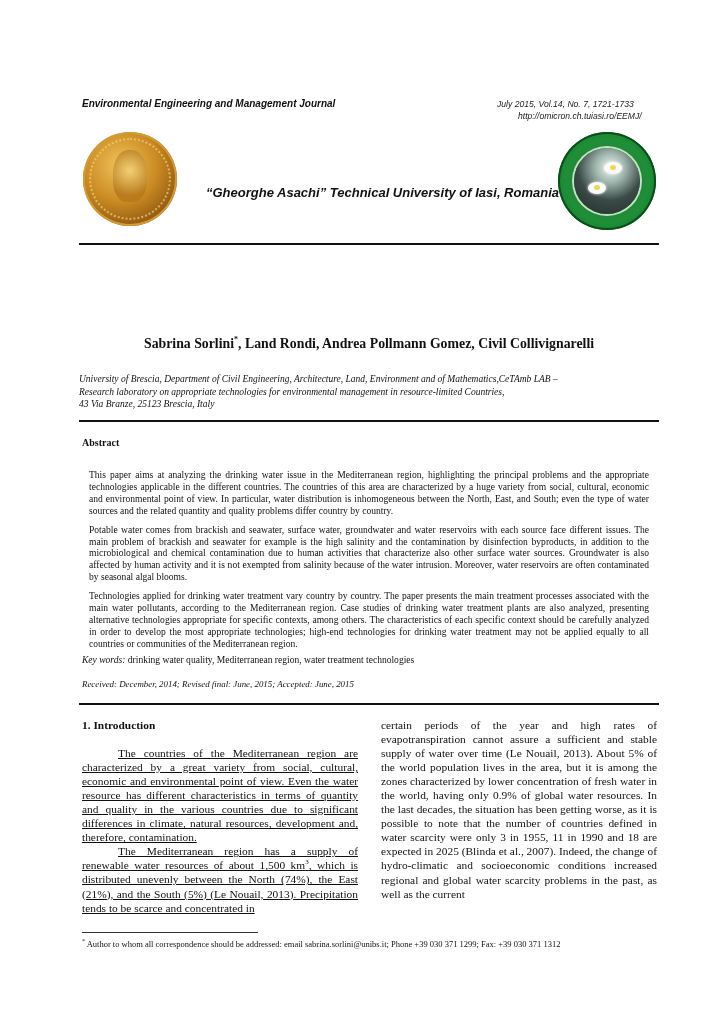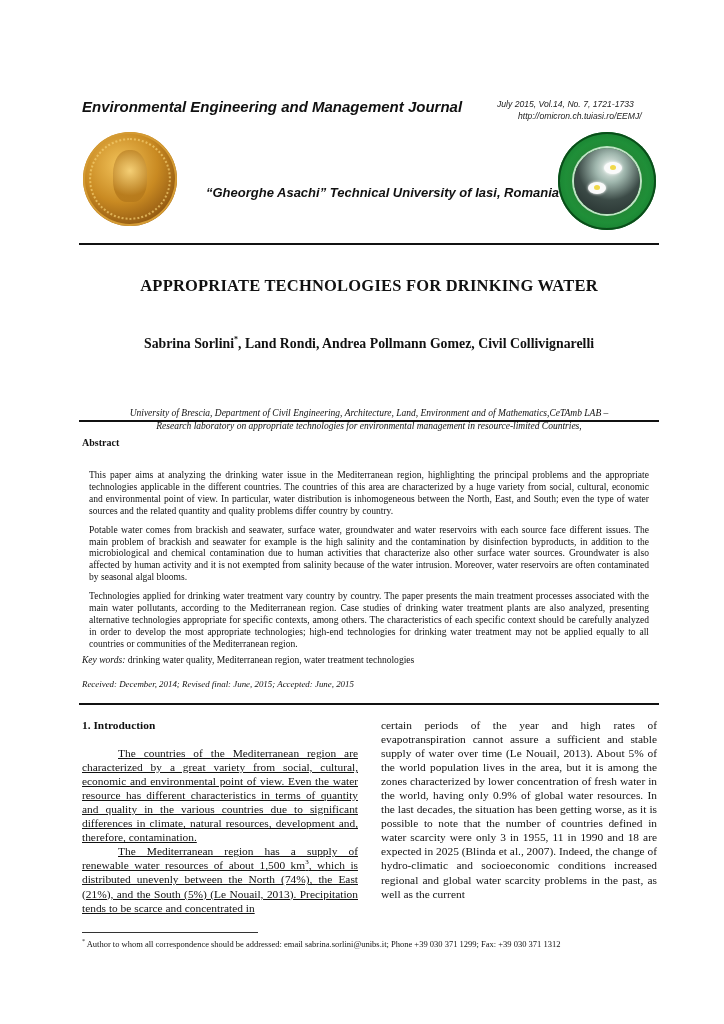--- a/index.html
+++ b/index.html
@@ -1,21 +1,21 @@
 <!DOCTYPE html>
 <html><head>
 <meta charset="utf-8">
 <style>
   html, body { margin: 0; padding: 0; background: #ffffff; }
   body { width: 724px; height: 1024px; position: relative; overflow: hidden; color: #111; }
   .abs { position: absolute; }
   .sans { font-family: "Liberation Sans", sans-serif; }
   .serif { font-family: "Liberation Serif", serif; }
 
-  .journal-name { left: 82px; top: 98px; font-size: 15px; font-weight: bold; font-style: italic; }
+  .journal-name { left: 82px; top: 98px; font-size: 10px; font-weight: bold; font-style: italic; }
   .issue-info { left: 497px; top: 99px; font-size: 8.6px; font-style: italic; color: #222; }
   .issue-url { left: 518px; top: 111px; font-size: 8.6px; font-style: italic; color: #222; }
 
   .medal-left { left: 83px; top: 132px; width: 94px; height: 94px; border-radius: 50%;
     background: radial-gradient(circle at 40% 35%, #f2c35a 0%, #c98a22 45%, #8a5210 80%, #5e360a 100%);
     box-shadow: 0 0 0 2px #d49b34 inset; }
   .medal-left .face { position: absolute; left: 30px; top: 18px; width: 34px; height: 52px; border-radius: 45% 45% 40% 40%;
     background: radial-gradient(circle at 50% 40%, #f6d27a, #b67a1c 70%); opacity: .9; }
   .medal-left .ring { position: absolute; left: 6px; top: 6px; width: 78px; height: 78px; border-radius: 50%;
     border: 2px dotted #f5cf71; opacity: .7; }
@@ -29,21 +29,21 @@
   .flower { position: absolute; width: 18px; height: 12px; border-radius: 50%; background: #fafafa; box-shadow: 0 0 3px #fff; }
   .flower::after { content: ""; position: absolute; left: 6px; top: 3px; width: 6px; height: 5px; border-radius: 50%; background: #f0d84a; }
 
   .university { left: 206px; top: 185px; font-size: 13px; font-weight: bold; font-style: italic; }
 
   .rule-thick { left: 79px; width: 580px; height: 2px; background: #111; }
 
   .title { left: 79px; width: 580px; top: 274px; text-align: center; font-size: 16.5px; font-weight: bold; line-height: 23px; letter-spacing: .2px; }
   .authors { left: 79px; width: 580px; top: 335px; text-align: center; font-size: 13.8px; font-weight: bold; }
   .authors sup { font-size: 8px; }
-  .affil { left: 79px; width: 580px; top: 373px; text-align: center; font-size: 9.5px; font-style: italic; line-height: 12.5px; margin-top: 34px; }
+  .affil { left: 79px; width: 580px; top: 373px; text-align: left; font-size: 9.5px; font-style: italic; line-height: 12.5px; }
 
   .abstract-head { left: 82px; top: 437px; font-size: 10px; font-weight: bold; }
   .abstract { left: 82px; width: 574px; top: 462px; font-size: 9.55px; line-height: 11.9px; text-align: justify; }
   .abstract p { margin: 7px; }
   .keywords { left: 82px; top: 654px; font-size: 9.55px; }
   .keywords .k-label { font-style: italic; }
   .received { left: 82px; top: 679px; font-size: 8.9px; font-style: italic; }
 
   .col { top: 718px; width: 276px; font-size: 11.4px; line-height: 14.05px; text-align: justify; }
   .col-left { left: 82px; }
@@ -74,30 +74,30 @@
 <div class="abs logo-right">
   <div class="inner">
     <div class="flower" style="left:30px;top:14px;"></div>
     <div class="flower" style="left:14px;top:34px;"></div>
   </div>
 </div>
 
 <div class="abs rule-thick" style="top:243px;"></div>
 
 <div class="abs serif title">
-  <div>APPROPRIATE TECHNOLOGIES FOR DRINKING WATER</div>
 </div>
 
 <div class="abs serif authors">
   <span>Sabrina Sorlini</span><sup>*</sup>, <span>Land Rondi</span>, <span>Andrea Pollmann Gomez</span>, <span>Civil Collivignarelli</span>
 </div>
 
 <div class="abs serif affil">
   <div>University of Brescia, Department of Civil Engineering, Architecture, Land, Environment and of Mathematics,CeTAmb LAB –</div>
   <div>Research laboratory on appropriate technologies for environmental management in resource-limited Countries,</div>
+  <div>43 Via Branze, 25123 Brescia, Italy</div>
 </div>
 
 <div class="abs rule-thick" style="top:420px;"></div>
 
 <div class="abs serif abstract-head">Abstract</div>
 <div class="abs serif abstract">
   <p>This paper aims at analyzing the drinking water issue in the Mediterranean region, highlighting the principal problems and the appropriate technologies applicable in the different countries. The countries of this area are characterized by a huge variety from social, cultural, economic and environmental point of view. In particular, water distribution is inhomogeneous between the North, East, and South; even the type of water sources and the related quantity and quality problems differ country by country.</p>
   <p>Potable water comes from brackish and seawater, surface water, groundwater and water reservoirs with each source face different issues. The main problem of brackish and seawater for example is the high salinity and the contamination by disinfection byproducts, in addition to the microbiological and chemical contamination due to human activities that characterize also other surface water sources. Groundwater is also affected by human activity and it is not exempted from salinity because of the water intrusion. Moreover, water reservoirs are often contaminated by seasonal algal blooms.</p>
   <p>Technologies applied for drinking water treatment vary country by country. The paper presents the main treatment processes associated with the main water pollutants, according to the Mediterranean region. Case studies of drinking water treatment plants are also analyzed, presenting alternative technologies appropriate for specific contexts, among others. The characteristics of each specific context should be carefully analyzed in order to develop the most appropriate technologies; high-end technologies for drinking water treatment may not be applied equally to all countries or communities of the Mediterranean region.</p>
 </div>

